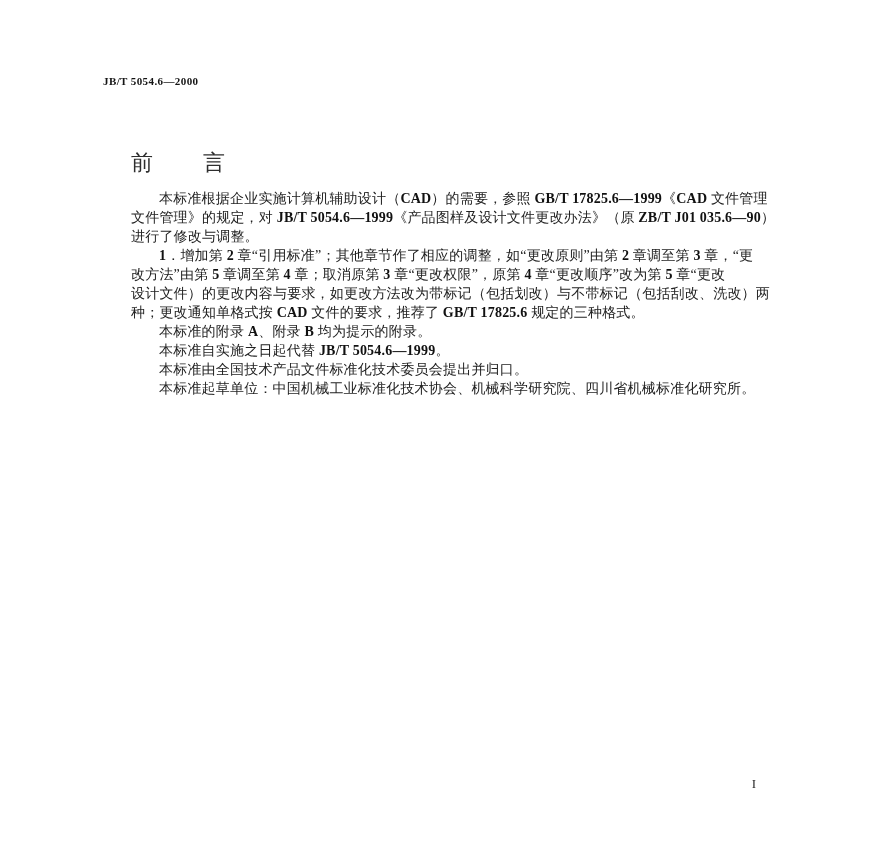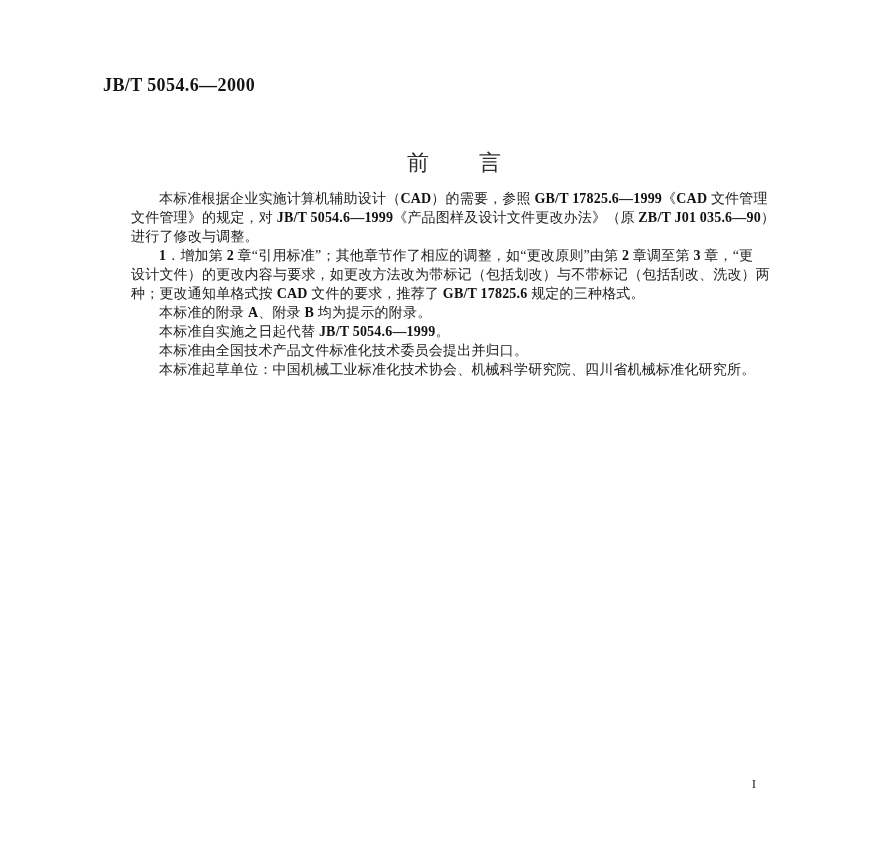--- a/index.html
+++ b/index.html
@@ -13,33 +13,32 @@
     height: 842px;
     background: #ffffff;
     overflow: hidden;
     font-family: "Liberation Serif", "DejaVu Serif", serif;
     color: #1f1f1f;
   }
   .header-code {
     position: absolute;
     left: 103px;
     top: 75px;
-    font-size: 18px;
+    font-size: 11px;
     font-weight: bold;
     letter-spacing: 0.4px;
     color: #141414;
     white-space: nowrap;
   }
   .doc-title {
     position: absolute;
     left: 131px;
     top: 148px;
     width: 648px;
     margin: 0;
-    text-align: center;
     font-size: 22px;
     font-weight: 500;
     color: #2e2e2e;
     letter-spacing: 2px;
     white-space: pre;
   }
   .body-text {
     position: absolute;
     left: 131px;
     top: 189px;
@@ -78,20 +77,21 @@
 
   <div class="header-code">JB/T  5054.6—2000</div>
 
   <h1 class="doc-title">前　　言</h1>
 
   <div class="body-text">
       <div class="line indent"><span>本标准根据企业实施计算机辅助设计（</span><span class="b">CAD</span><span>）的需要，参照 </span><span class="b">GB/T 17825.6—1999</span><span>《</span><span class="b">CAD</span><span> 文件管理</span></div>
       <div class="line"><span>文件管理》的规定，对 </span><span class="b">JB/T 5054.6—1999</span><span>《产品图样及设计文件更改办法》（原 </span><span class="b">ZB/T J01 035.6—90</span><span>）</span></div>
       <div class="line"><span>进行了修改与调整。</span></div>
       <div class="line indent"><span class="b">1</span><span>．增加第 </span><span class="b">2</span><span> 章“引用标准”；其他章节作了相应的调整，如“更改原则”由第 </span><span class="b">2</span><span> 章调至第 </span><span class="b">3</span><span> 章，“更</span></div>
+      <div class="line"><span>改方法”由第 </span><span class="b">5</span><span> 章调至第 </span><span class="b">4</span><span> 章；取消原第 </span><span class="b">3</span><span> 章“更改权限”，原第 </span><span class="b">4</span><span> 章“更改顺序”改为第 </span><span class="b">5</span><span> 章“更改</span></div>
       <div class="line"><span>设计文件）的更改内容与要求，如更改方法改为带标记（包括划改）与不带标记（包括刮改、洗改）两</span></div>
       <div class="line"><span>种；更改通知单格式按 </span><span class="b">CAD</span><span> 文件的要求，推荐了 </span><span class="b">GB/T 17825.6</span><span> 规定的三种格式。</span></div>
       <div class="line indent"><span>本标准的附录 </span><span class="b">A</span><span>、附录 </span><span class="b">B</span><span> 均为提示的附录。</span></div>
       <div class="line indent"><span>本标准自实施之日起代替 </span><span class="b">JB/T  5054.6—1999</span><span>。</span></div>
       <div class="line indent"><span>本标准由全国技术产品文件标准化技术委员会提出并归口。</span></div>
       <div class="line indent"><span>本标准起草单位：中国机械工业标准化技术协会、机械科学研究院、四川省机械标准化研究所。</span></div>
     </div>
 
   <div class="page-number">I</div>
 

